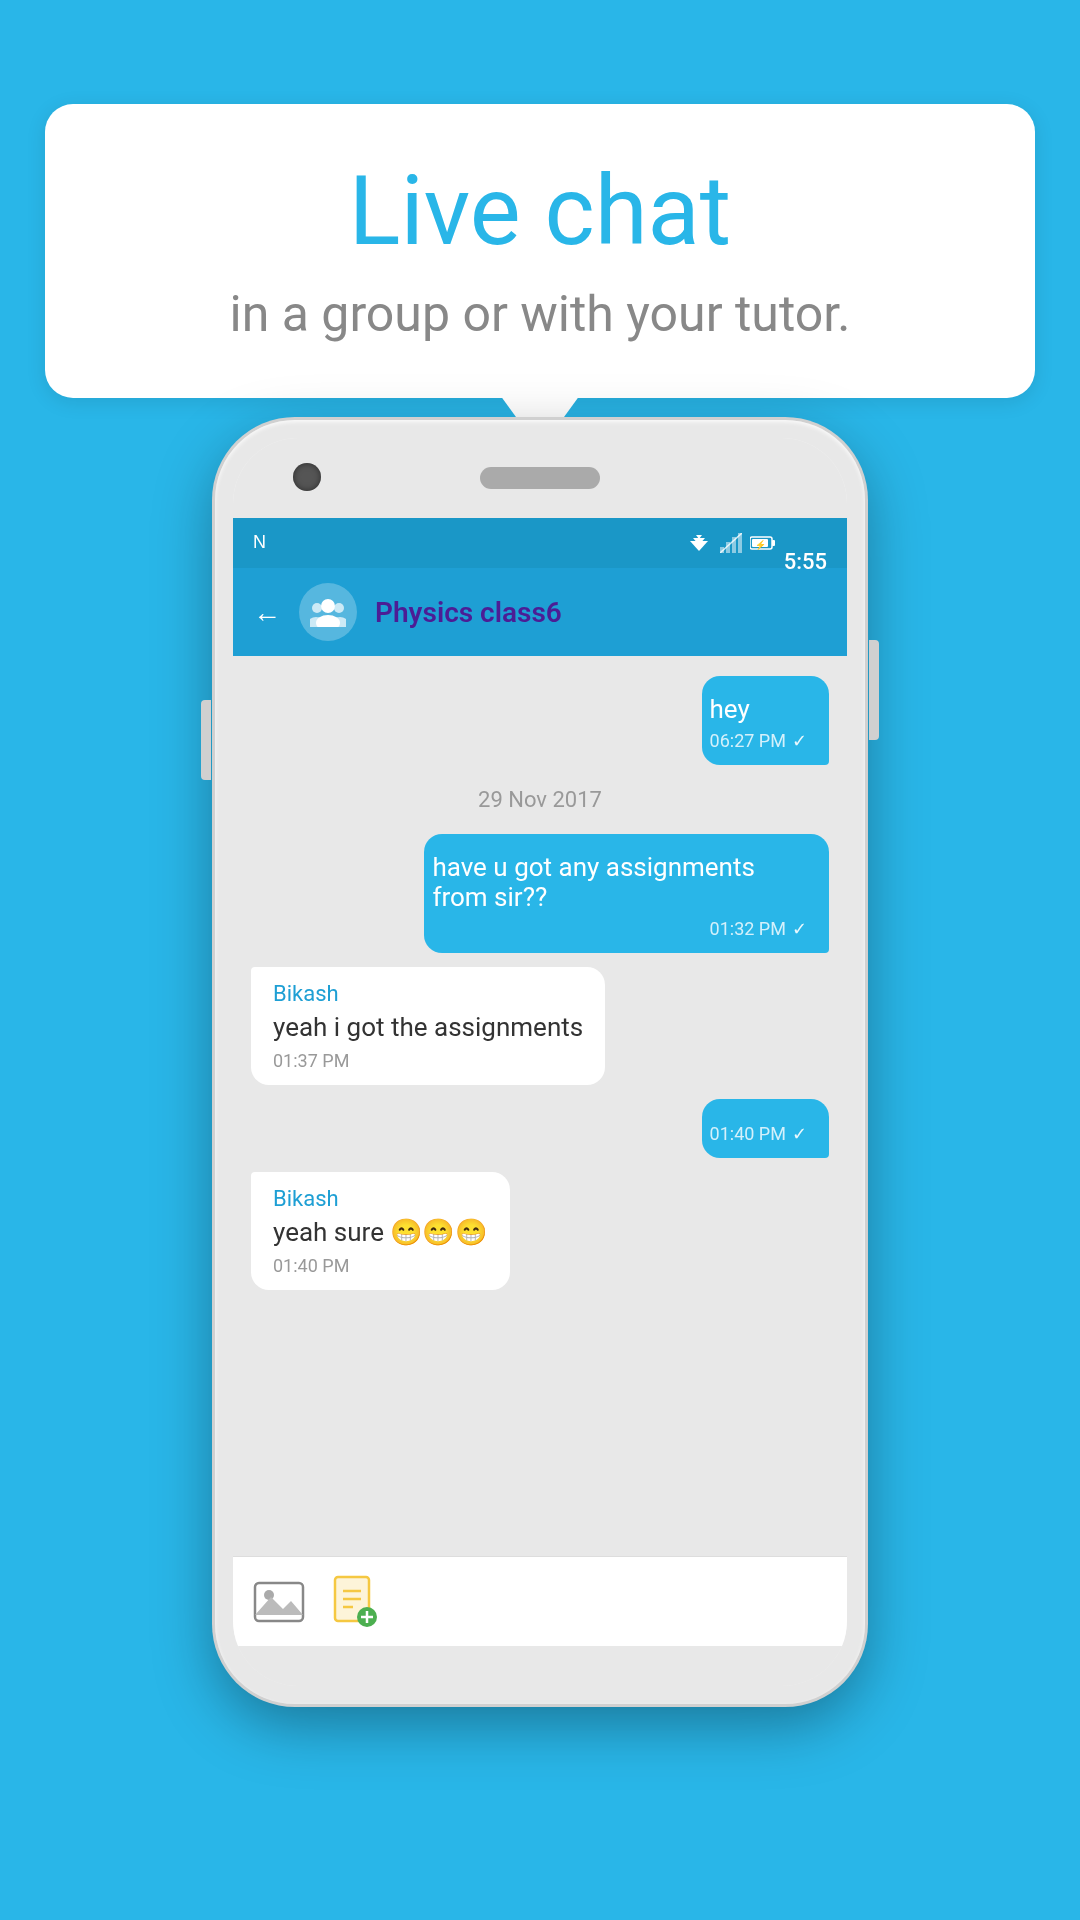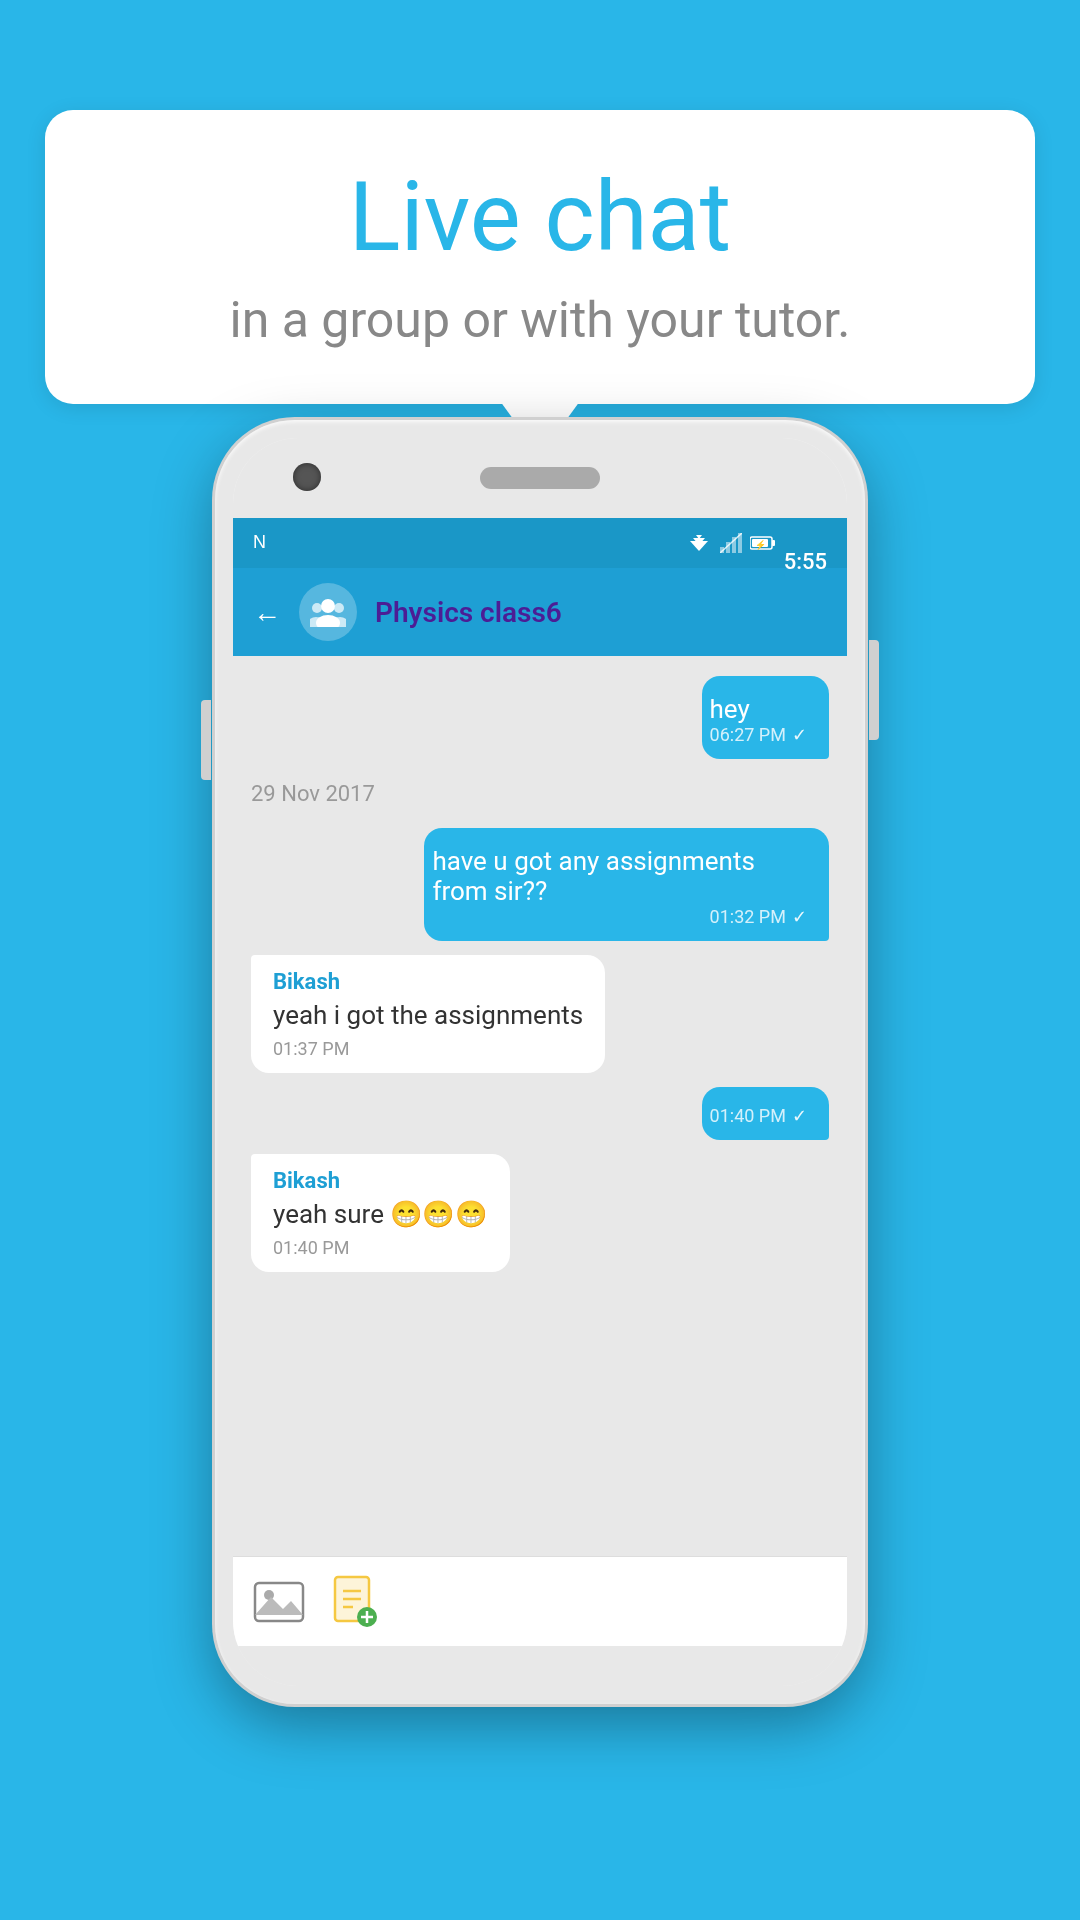--- a/index.html
+++ b/index.html
@@ -9,21 +9,21 @@
       height: 1920px;
       background: #29b6e8;
       font-family: 'Roboto', Arial, sans-serif;
       position: relative;
       overflow: hidden;
     }
 
     
     .speech-bubble-container {
       position: absolute;
-      top: 110px;
+      top: 104px;
       left: 45px;
       right: 45px;
       display: flex;
       flex-direction: column;
       align-items: center;
     }
 
     .speech-bubble {
       background: white;
       border-radius: 28px;
@@ -231,46 +231,47 @@
       border-radius: 4px 18px 18px 18px;
       padding: 14px 22px 14px 22px;
       max-width: 75%;
       font-size: 26px;
     }
 
     .msg-time {
       font-size: 18px;
       color: rgba(255,255,255,0.8);
       text-align: right;
+      margin-top: 6px;
       display: flex;
       align-items: center;
       justify-content: flex-end;
       gap: 6px;
     }
 
     .msg-time-received {
       font-size: 18px;
       color: #999;
       margin-top: 8px;
     }
 
     .checkmark {
       font-size: 18px;
       color: rgba(255,255,255,0.9);
     }
 
     .sender-name {
       color: #1e9fd4;
       font-size: 22px;
-      font-weight: 700;
+      font-weight: 400;
       margin-bottom: 6px;
     }
 
     .date-divider {
-      text-align: left;
+      text-align: center;
       color: #999;
       font-size: 22px;
       margin: 8px 0;
     }
 
     
     .bottom-toolbar {
       background: white;
       height: 90px;
       display: flex;

